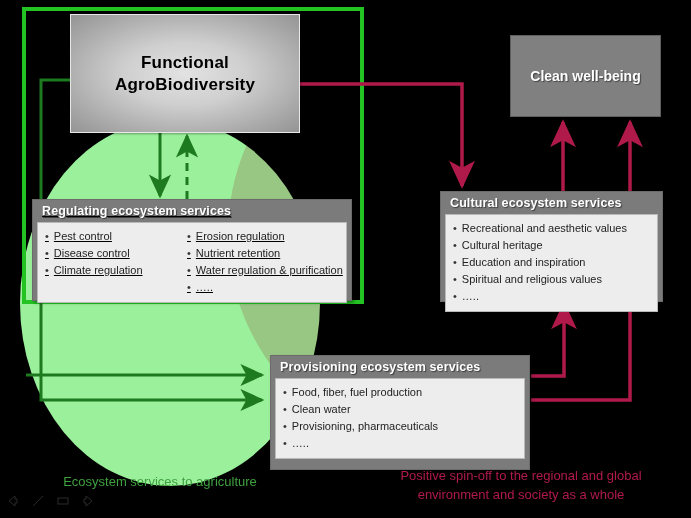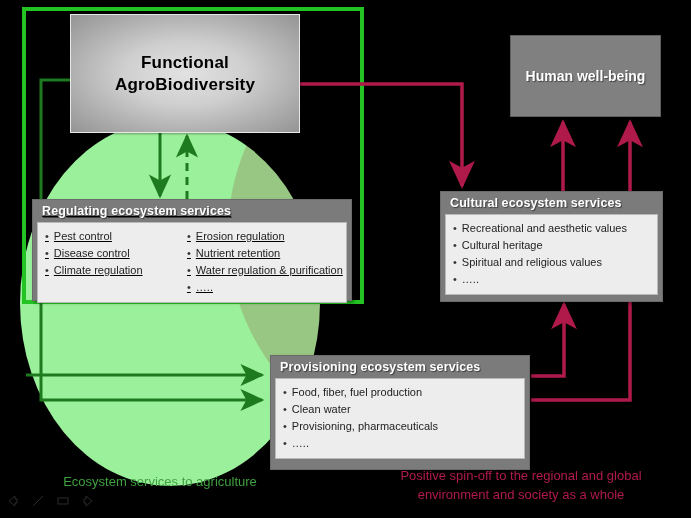--- a/index.html
+++ b/index.html
@@ -100,21 +100,21 @@
 
     <path d="M531,400 L630,400 L630,305" fill="none" stroke="#B01A4B" stroke-width="3.5"></path>
   </svg>
 
   <div class="box" id="fab-box">
     <div id="fab-label" style="white-space:pre-line;">Functional
 AgroBiodiversity</div>
   </div>
 
   <div class="box" id="hwb-box">
-    <div id="hwb-label">Human well-being</div>
+    <div id="hwb-label">Clean well-being</div>
   </div>
 
   <div class="box svc" id="regulating-box">
     <div class="svc-head">Regulating ecosystem services</div>
     <div class="svc-body">
       <div class="cols">
         <ul class="c1">
           <li>Pest control</li>
           <li>Disease control</li>
           <li>Climate regulation</li>
@@ -128,20 +128,21 @@
       </div>
     </div>
   </div>
 
   <div class="box svc" id="cultural-box">
     <div class="svc-head">Cultural ecosystem services</div>
     <div class="svc-body">
       <ul>
         <li>Recreational and aesthetic values</li>
         <li>Cultural heritage</li>
+        <li>Education and inspiration</li>
         <li>Spiritual and religious values</li>
         <li>…..</li>
       </ul>
     </div>
   </div>
 
   <div class="box svc" id="provisioning-box">
     <div class="svc-head">Provisioning ecosystem services</div>
     <div class="svc-body">
       <ul>

